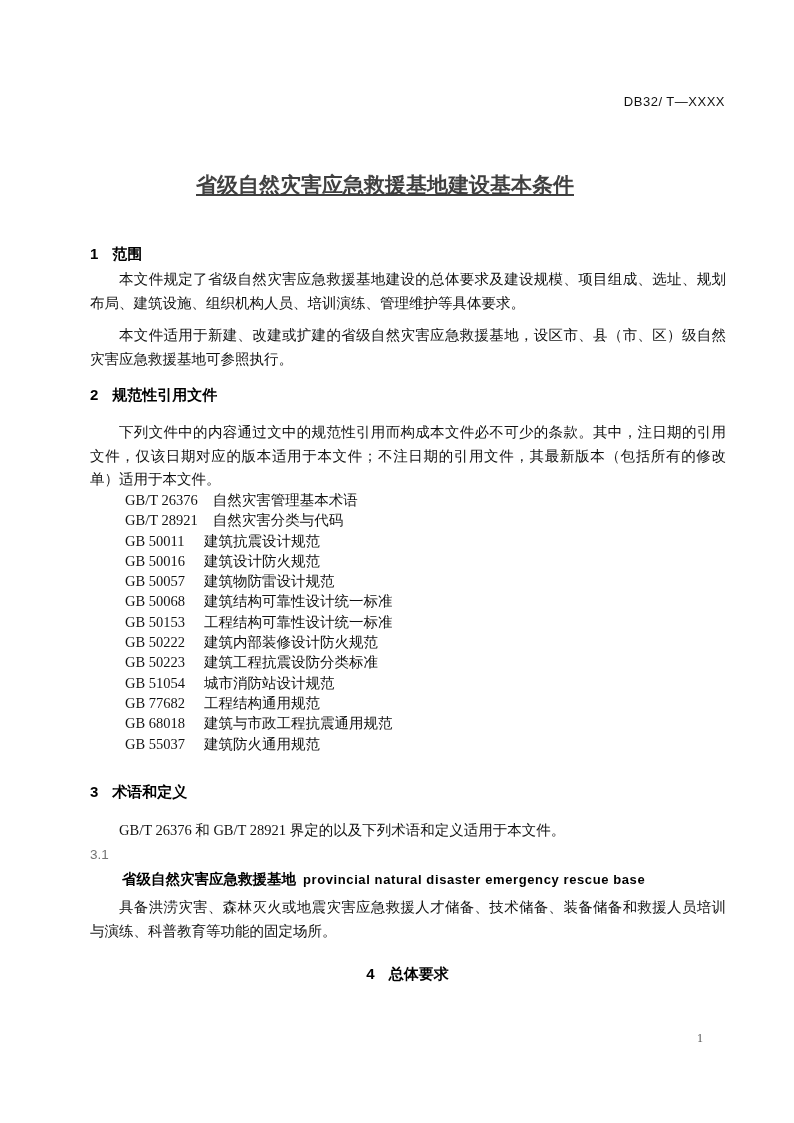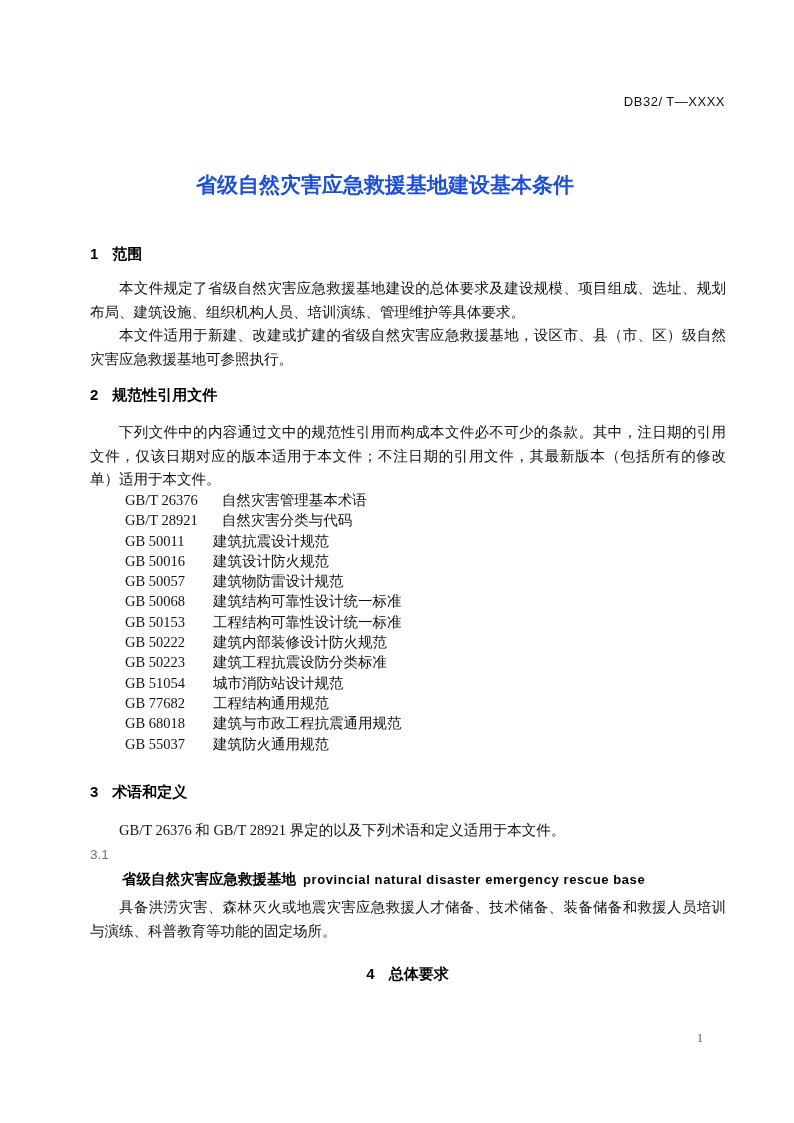--- a/index.html
+++ b/index.html
@@ -23,21 +23,22 @@
     font-family:var(--sans);
     font-size:13px; letter-spacing:0.5px;
     color:#111;
   }
   .doc-title{
     top:171px; left:0; width:770px;
     text-align:center;
     font-family:var(--sans);
     font-weight:bold;
     font-size:21px;
-    color:#1d4ed8;
+    color:#404040;
+    text-decoration:underline;
   }
   .sec-heading{
     left:90px; width:635px;
     font-family:var(--sans);
     font-weight:bold;
     font-size:15px;
     color:#000;
   }
   .sec-heading .sec-num{ display:inline-block; }
   .sec-heading .sec-label{ display:inline-block; margin-left:14px; }
@@ -46,36 +47,36 @@
   .h-terms{ top:783px; }
   .h-general{ top:965px;text-align:center; }
   .body-para{
     left:90px; width:636px;
     font-size:14.5px;
     line-height:23.5px;
     text-align:justify;
     text-indent:2em;
     color:#111;
   }
-  .p-scope-1{ top:277px; }
+  .p-scope-1{ top:268px; }
   .p-scope-2{ top:324px; }
   .p-refs-intro{ top:421px; }
   .p-terms-intro{ top:819px; }
   .p-definition{ top:896px; }
   .ref-list{
     top:490px; left:125px; width:600px;
     list-style:none;
     font-size:14.5px;
     line-height:20.3px;
     color:#111;
   }
   .ref-code{
     display:inline-block;
     min-width:64px;
-    margin-right:24px;
+    margin-right:15px;
   }
   .term-number{
     top:847px; left:90px;
     font-family:var(--sans);
     font-size:13.5px;
     color:#737373;
   }
   .term-line{
     top:870px; left:90px; width:636px;
     text-indent:2em;

